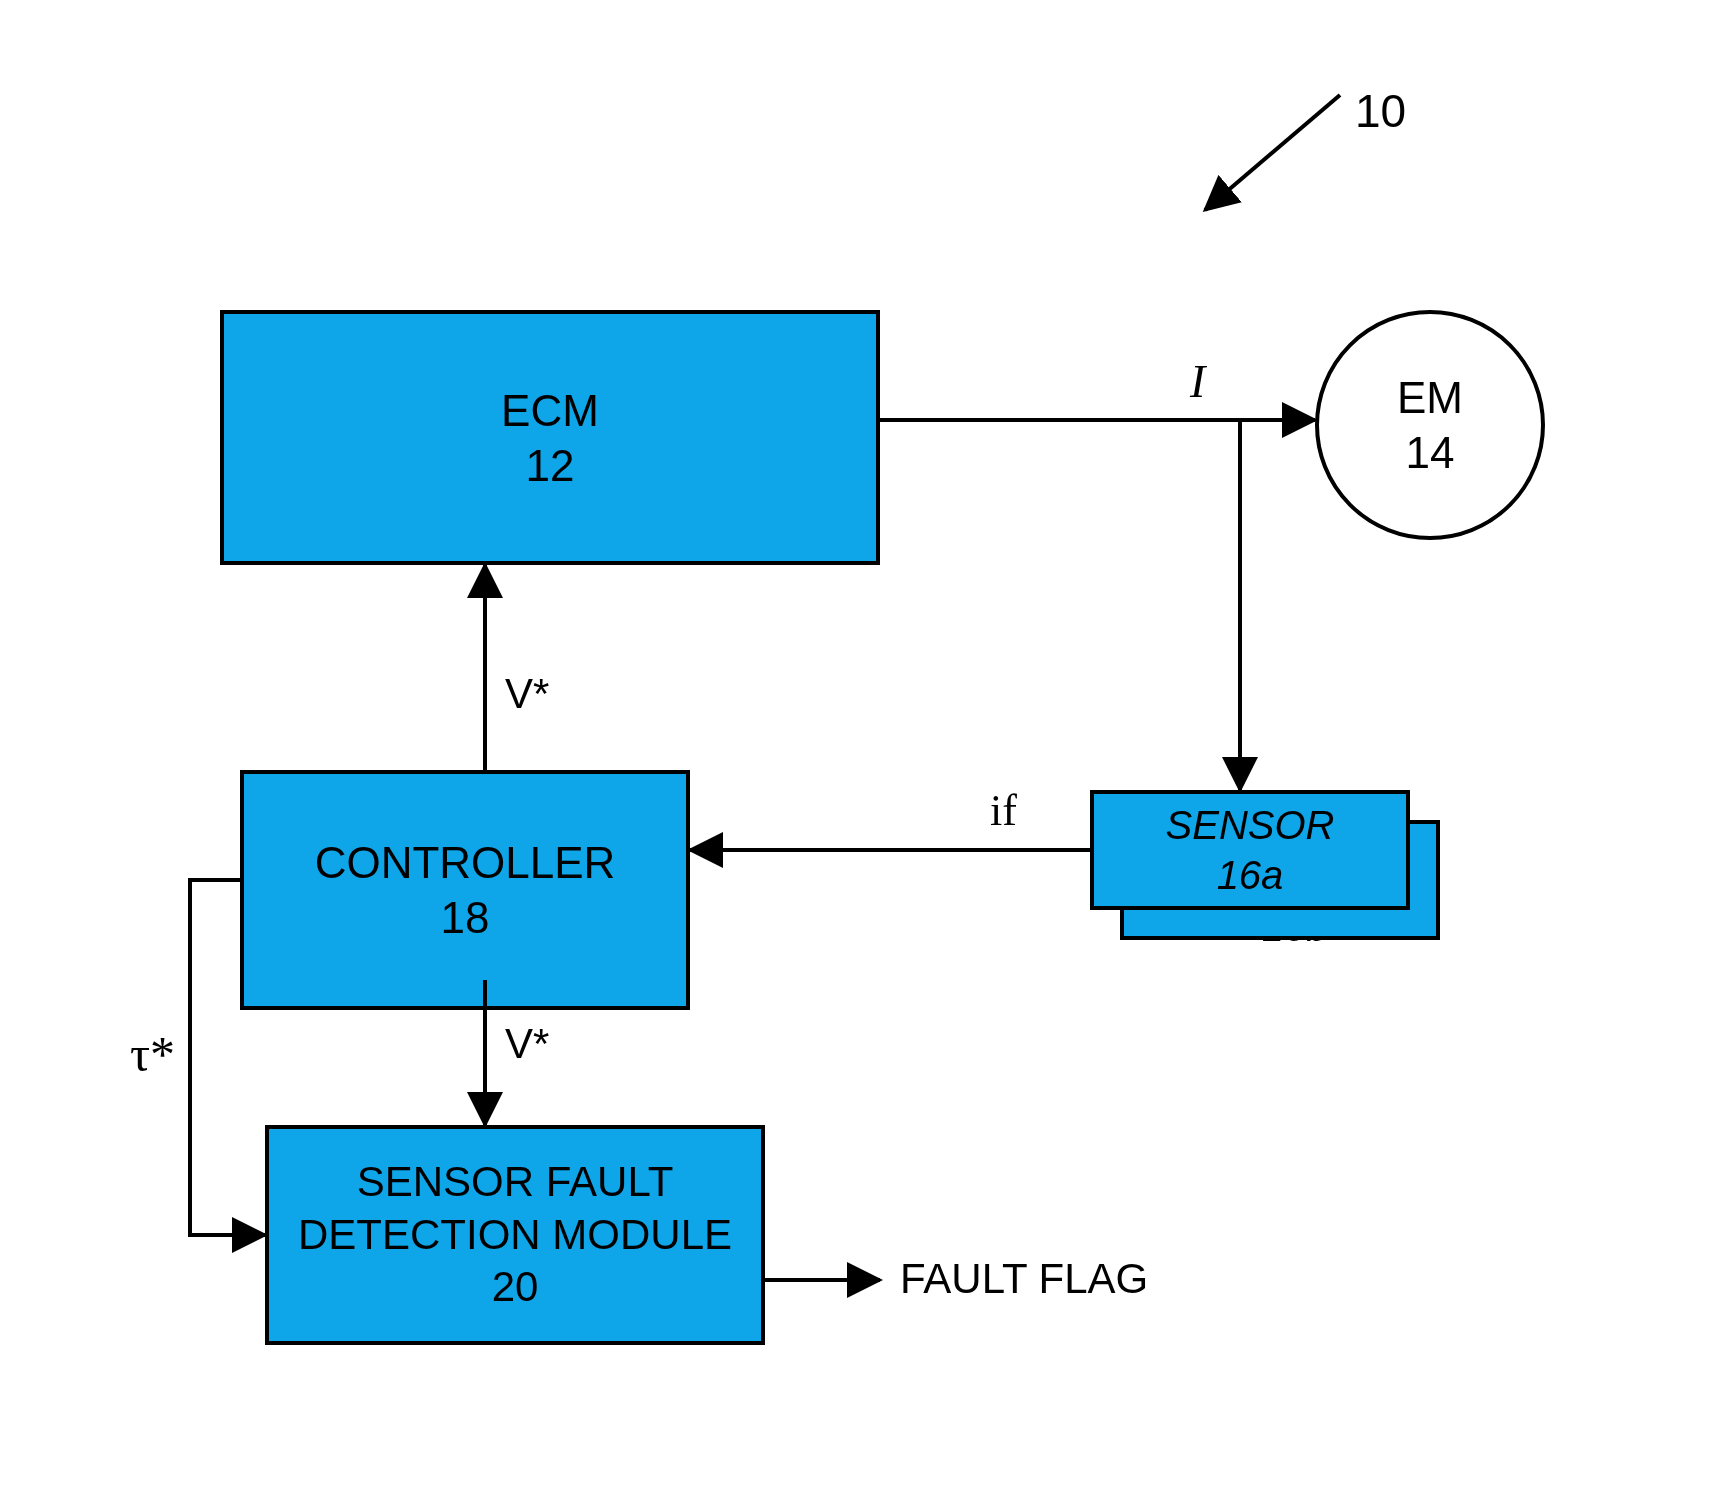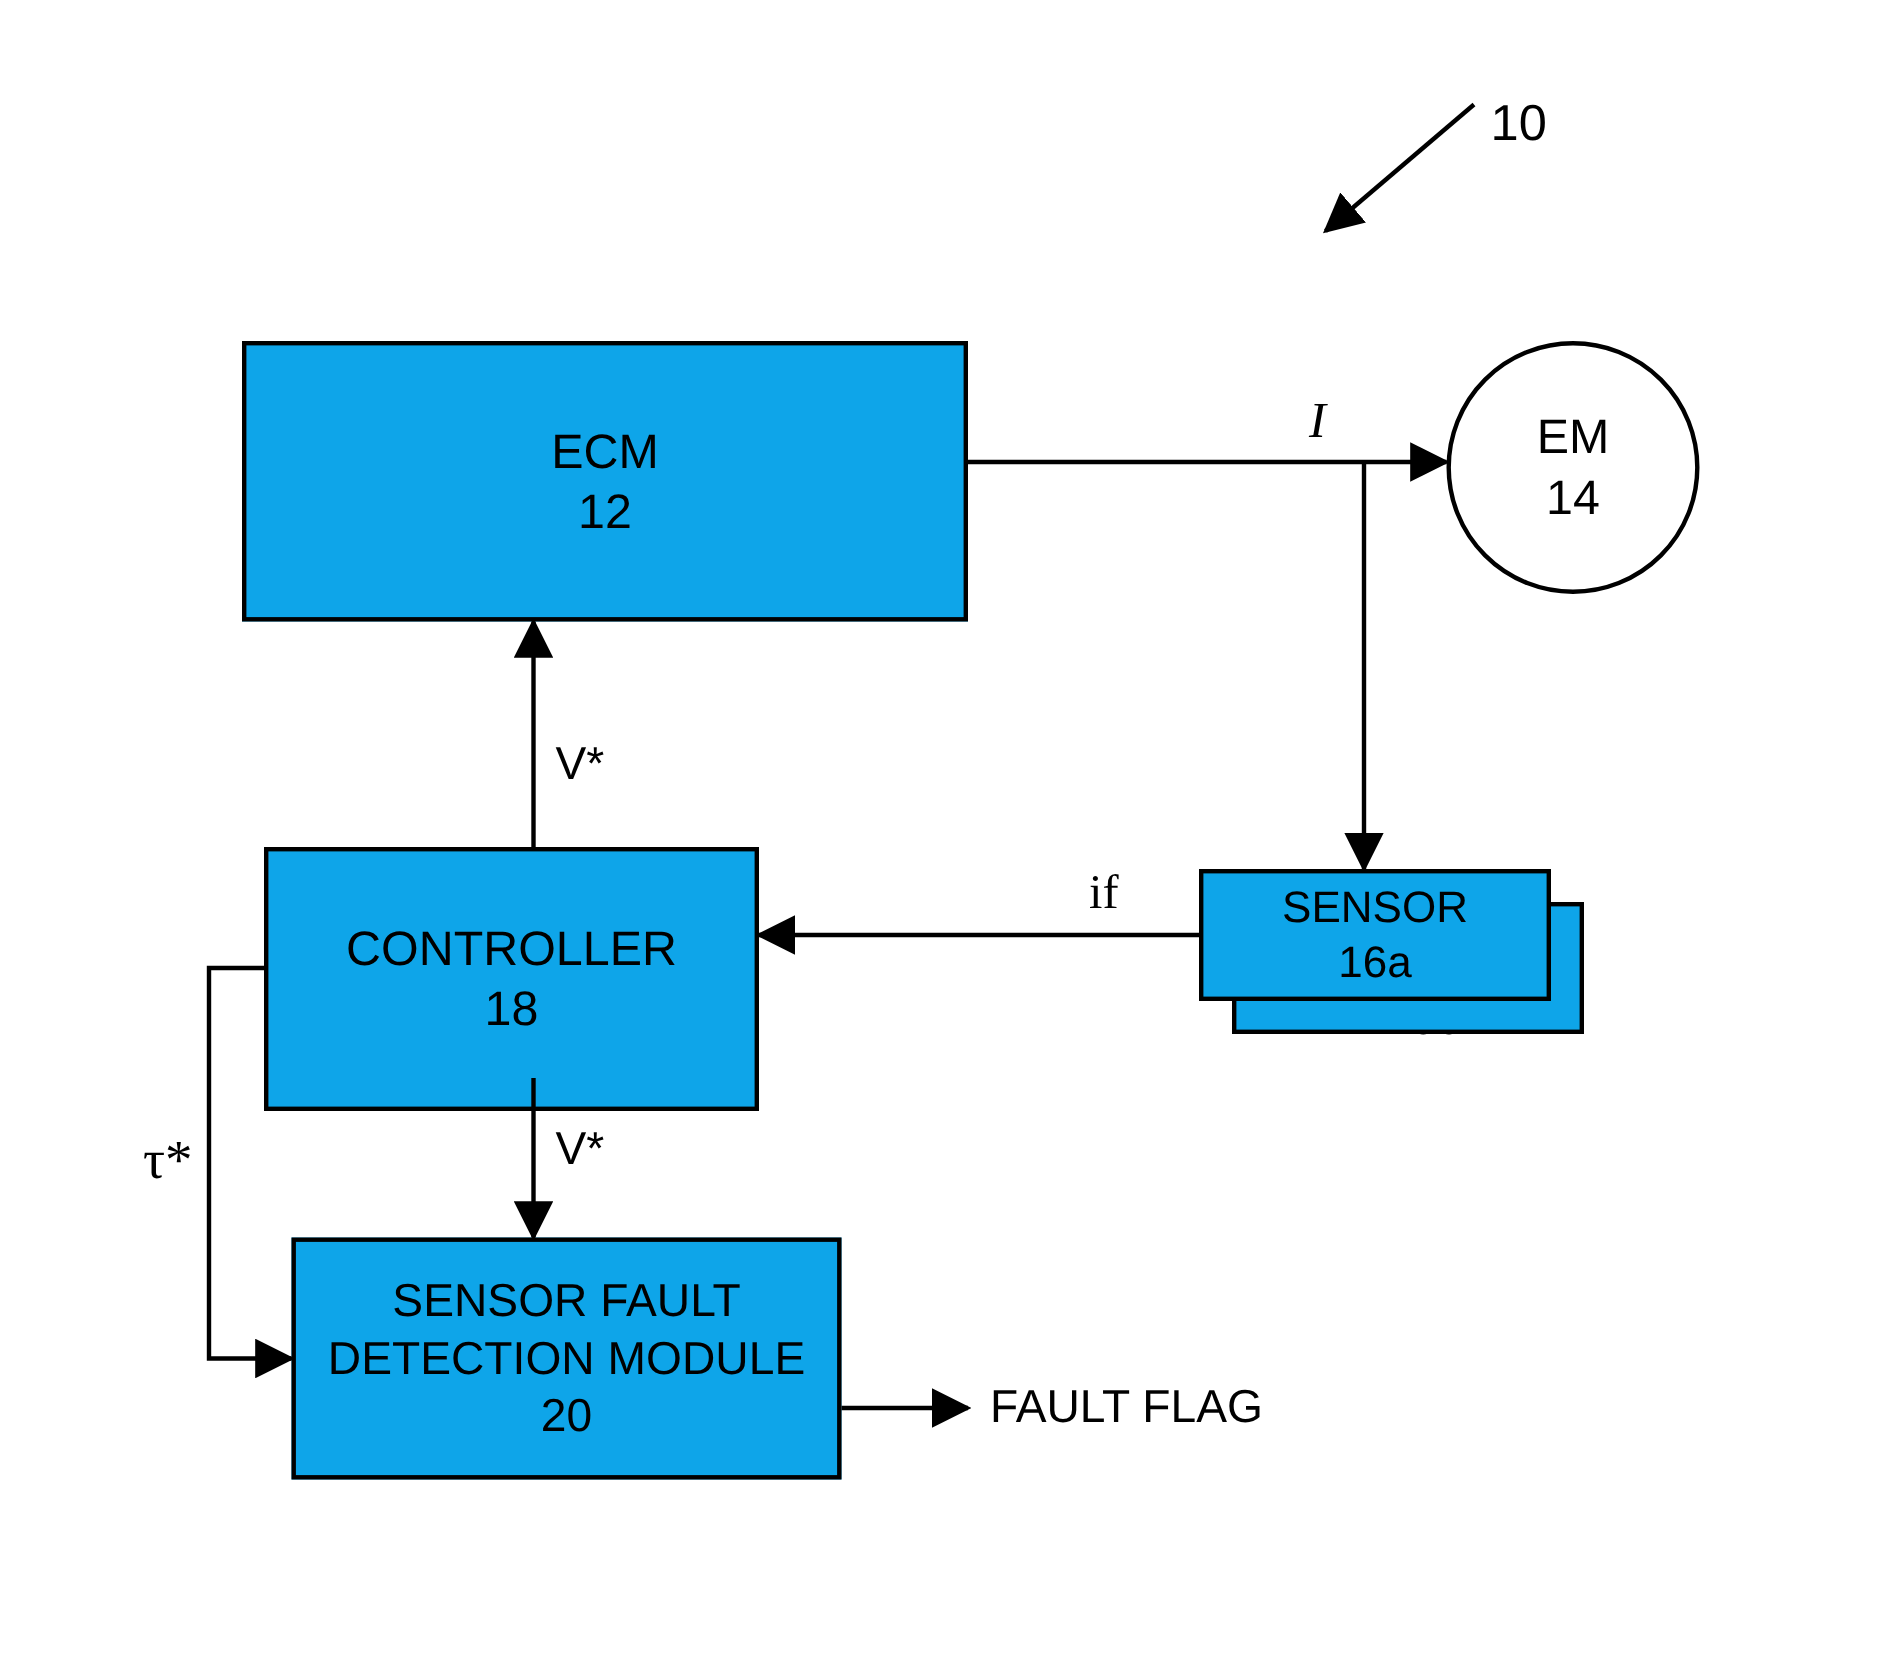--- a/index.html
+++ b/index.html
@@ -72,21 +72,21 @@
   </div>
 
   <div class="circle" style="left:1315px; top:310px; width:230px; height:230px;">
     <span class="block-title">EM</span>
     <span class="block-num">14</span>
   </div>
 
   <div class="box" style="left:1120px; top:820px; width:320px; height:120px; z-index:1;">
   </div>
 
-  <div class="box" style="left:1090px; top:790px; width:320px; height:120px; z-index:2;">
+  <div class="box" style="left:1090px; top:790px; width:320px; height:120px; z-index:2;font-style:italic;">
     <span class="block-title" style="font-size:40px;">SENSOR</span>
     <span class="block-num" style="font-size:40px;">16a</span>
   </div>
 
   <span class="label" style="left:1260px; top:905px; font-size:40px;">16b</span>
 
   <div class="box" style="left:240px; top:770px; width:450px; height:240px;">
     <span class="block-title">CONTROLLER</span>
     <span class="block-num">18</span>
   </div>

